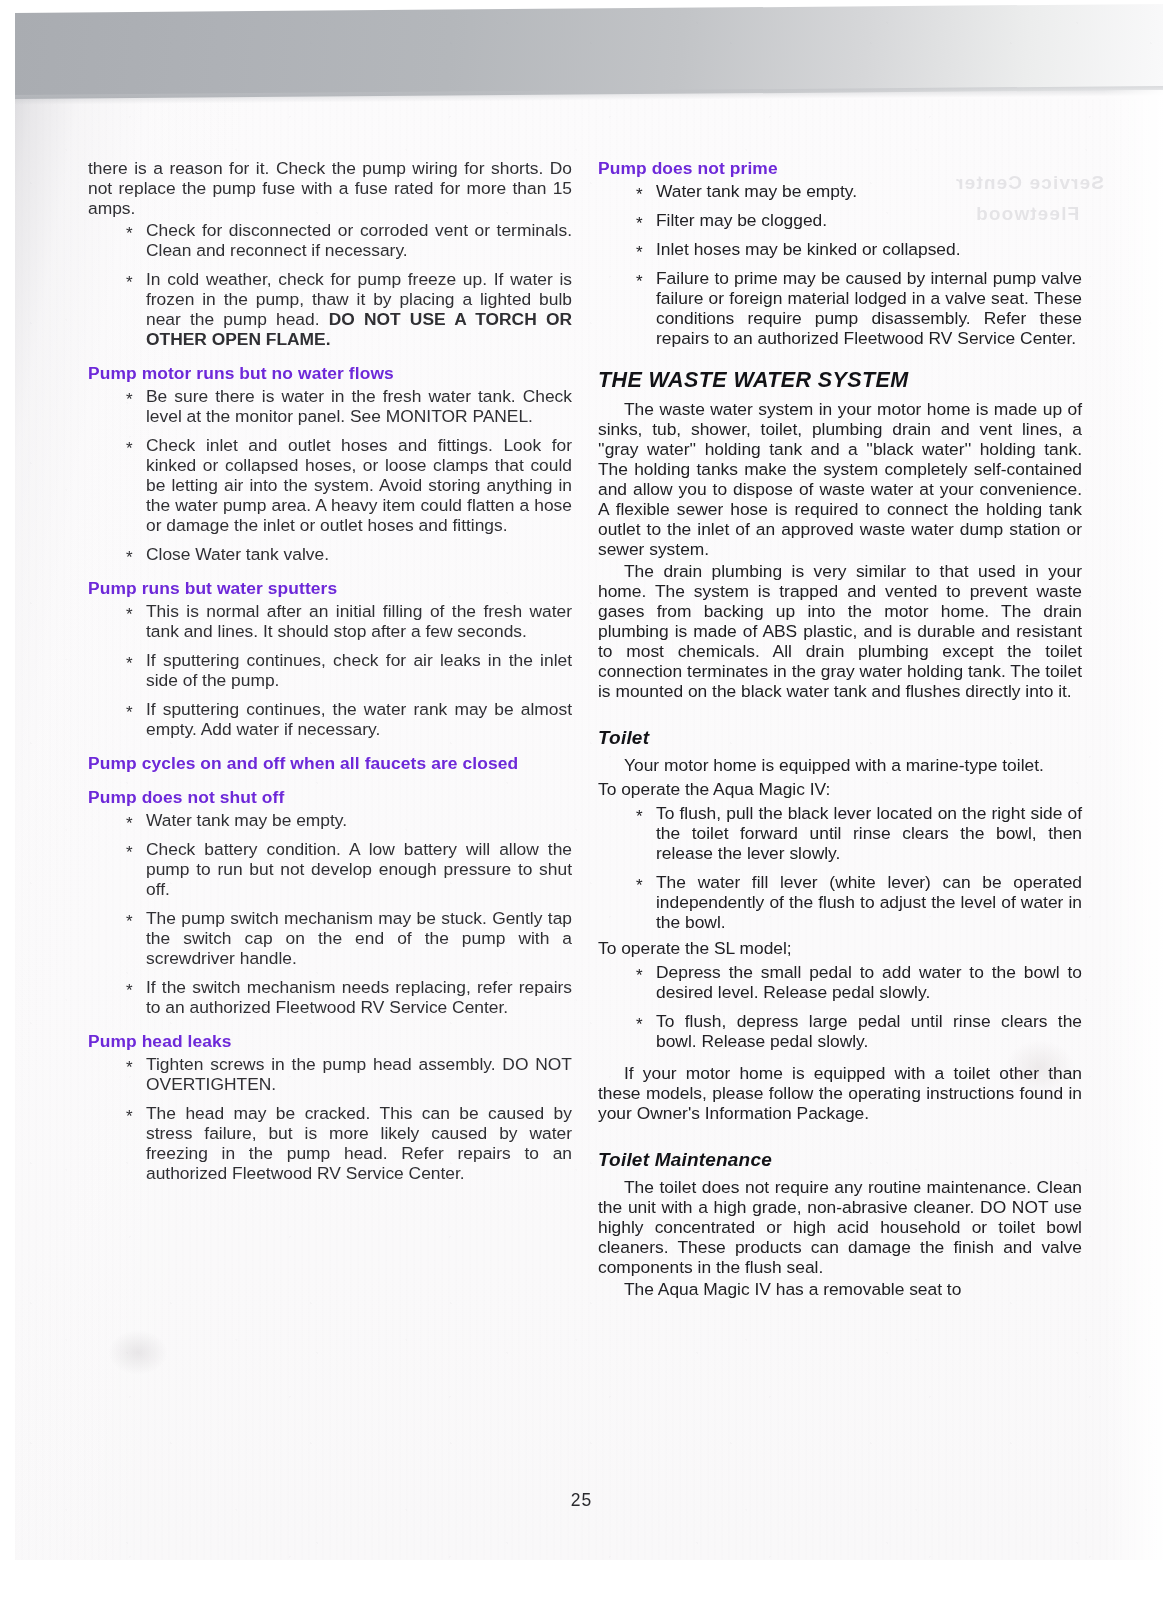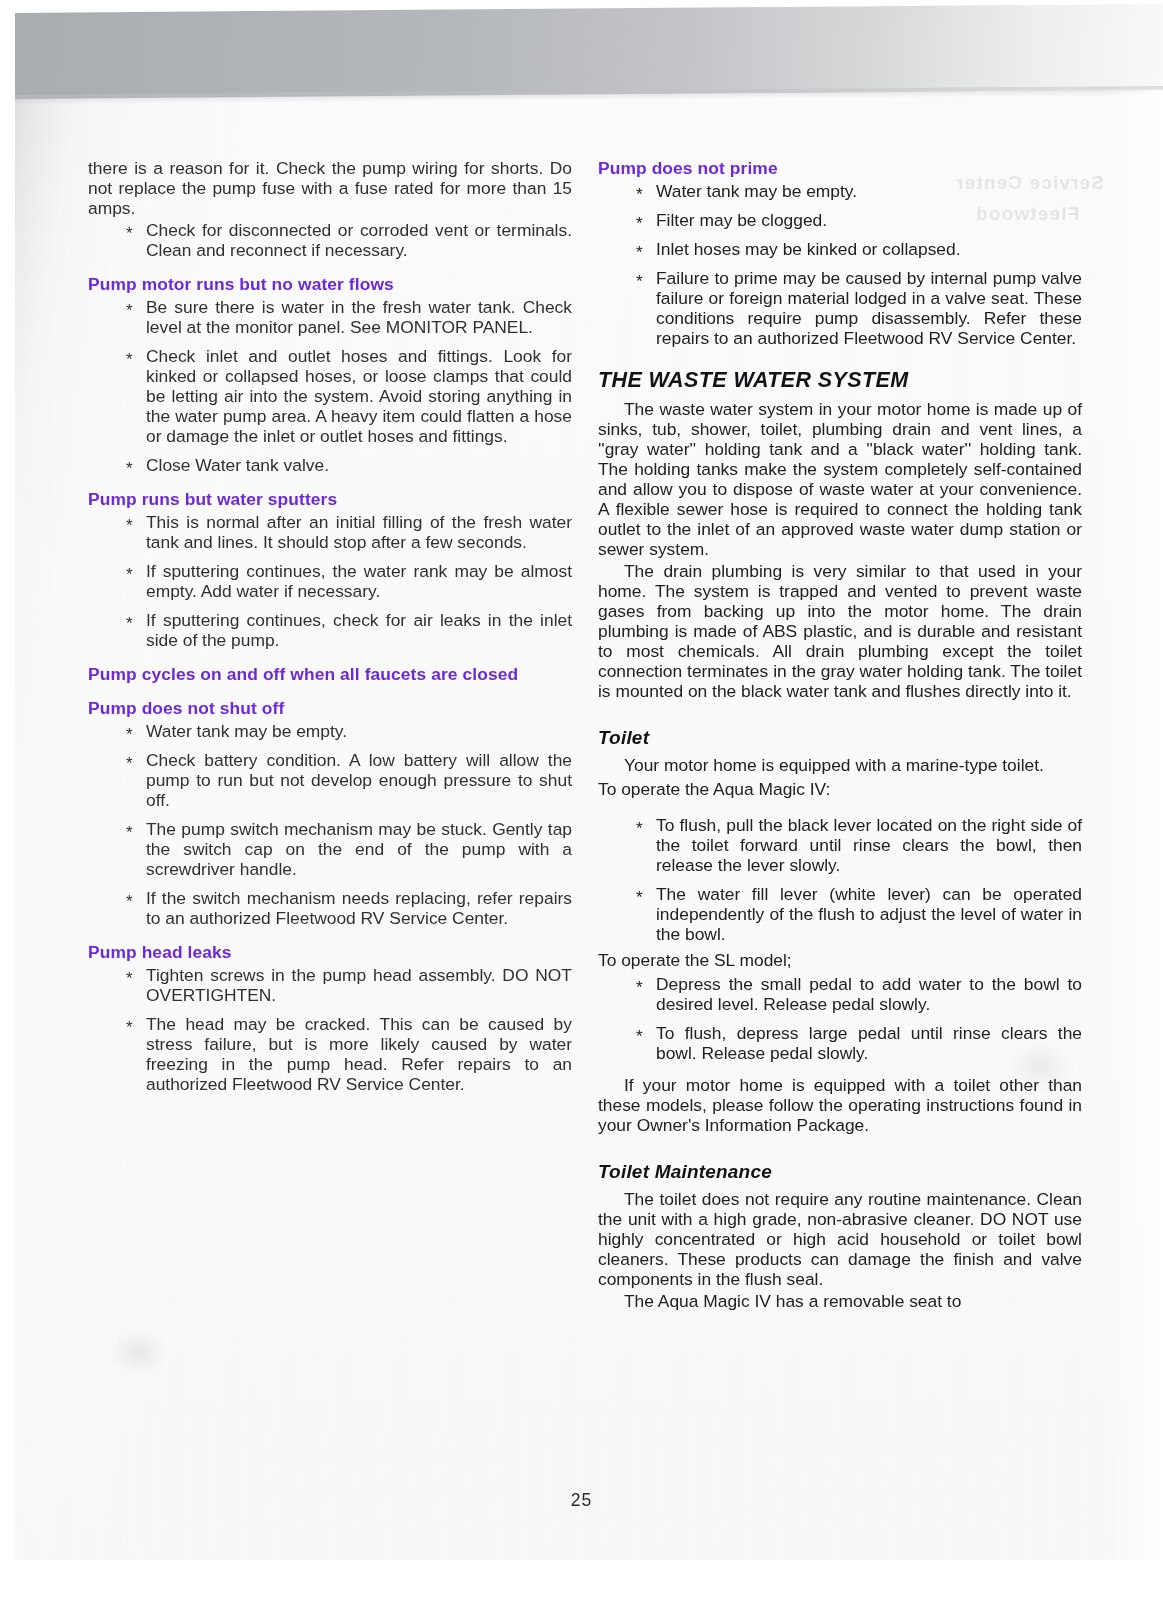--- a/index.html
+++ b/index.html
@@ -161,34 +161,35 @@
   <div class="smudge" style="left:108px;top:1330px;width:60px;height:45px;background:radial-gradient(ellipse,rgba(190,186,190,.30),rgba(255,255,255,0) 70%);"></div>
 
   <div id="content">
 
     <div class="col left">
 
       <p class="para flush">there is a reason for it. Check the pump wiring for shorts. Do not replace the pump fuse with a fuse rated for more than 15 amps.</p>
 
       <ul class="bullets">
         <li>Check for disconnected or corroded vent or terminals. Clean and reconnect if necessary.</li>
+        <li>In cold weather, check for pump freeze up. If water is frozen in the pump, thaw it by placing a lighted bulb near the pump head. <b class="caps">DO NOT USE A TORCH OR OTHER OPEN FLAME.</b></li>
       </ul>
 
       <div class="sec-head">Pump motor runs but no water flows</div>
       <ul class="bullets">
         <li>Be sure there is water in the fresh water tank. Check level at the monitor panel. See MONITOR PANEL.</li>
         <li>Check inlet and outlet hoses and fittings. Look for kinked or collapsed hoses, or loose clamps that could be letting air into the system. Avoid storing anything in the water pump area. A heavy item could flatten a hose or damage the inlet or outlet hoses and fittings.</li>
         <li>Close Water tank valve.</li>
       </ul>
 
       <div class="sec-head">Pump runs but water sputters</div>
       <ul class="bullets">
         <li>This is normal after an initial filling of the fresh water tank and lines. It should stop after a few seconds.</li>
+        <li>If sputtering continues, check for air leaks in the inlet side of the pump.</li>
         <li>If sputtering continues, the water rank may be almost empty. Add water if necessary.</li>
-        <li>If sputtering continues, check for air leaks in the inlet side of the pump.</li>
       </ul>
 
       <div class="sec-head">Pump cycles on and off when all faucets are closed</div>
 
       <div class="sec-head">Pump does not shut off</div>
       <ul class="bullets">
         <li>Water tank may be empty.</li>
         <li>Check battery condition. A low battery will allow the pump to run but not develop enough pressure to shut off.</li>
         <li>The pump switch mechanism may be stuck. Gently tap the switch cap on the end of the pump with a screwdriver handle.</li>
         <li>If the switch mechanism needs replacing, refer repairs to an authorized Fleetwood RV Service Center.</li>
@@ -216,21 +217,21 @@
 
       <p class="para indent">The waste water system in your motor home is made up of sinks, tub, shower, toilet, plumbing drain and vent lines, a ''gray water'' holding tank and a ''black water'' holding tank. The holding tanks make the system completely self-contained and allow you to dispose of waste water at your convenience. A flexible sewer hose is required to connect the holding tank outlet to the inlet of an approved waste water dump station or sewer system.</p>
       <p class="para indent">The drain plumbing is very similar to that used in your home. The system is trapped and vented to prevent waste gases from backing up into the motor home. The drain plumbing is made of ABS plastic, and is durable and resistant to most chemicals. All drain plumbing except the toilet connection terminates in the gray water holding tank. The toilet is mounted on the black water tank and flushes directly into it.</p>
 
       <div class="sub-head">Toilet</div>
 
       <p class="para indent">Your motor home is equipped with a marine-type toilet.</p>
 
       <p class="para flush" style="margin-top:4px;">To operate the Aqua Magic IV:</p>
 
-      <ul class="bullets" style="margin-top:16px;">
+      <ul class="bullets" style="margin-top:4px;">
         <li>To flush, pull the black lever located on the right side of the toilet forward until rinse clears the bowl, then release the lever slowly.</li>
         <li>The water fill lever (white lever) can be operated independently of the flush to adjust the level of water in the bowl.</li>
       </ul>
 
       <p class="para flush" style="margin-top:6px;">To operate the SL model;</p>
 
       <ul class="bullets" style="margin-top:4px;">
         <li>Depress the small pedal to add water to the bowl to desired level. Release pedal slowly.</li>
         <li>To flush, depress large pedal until rinse clears the bowl. Release pedal slowly.</li>
       </ul>

